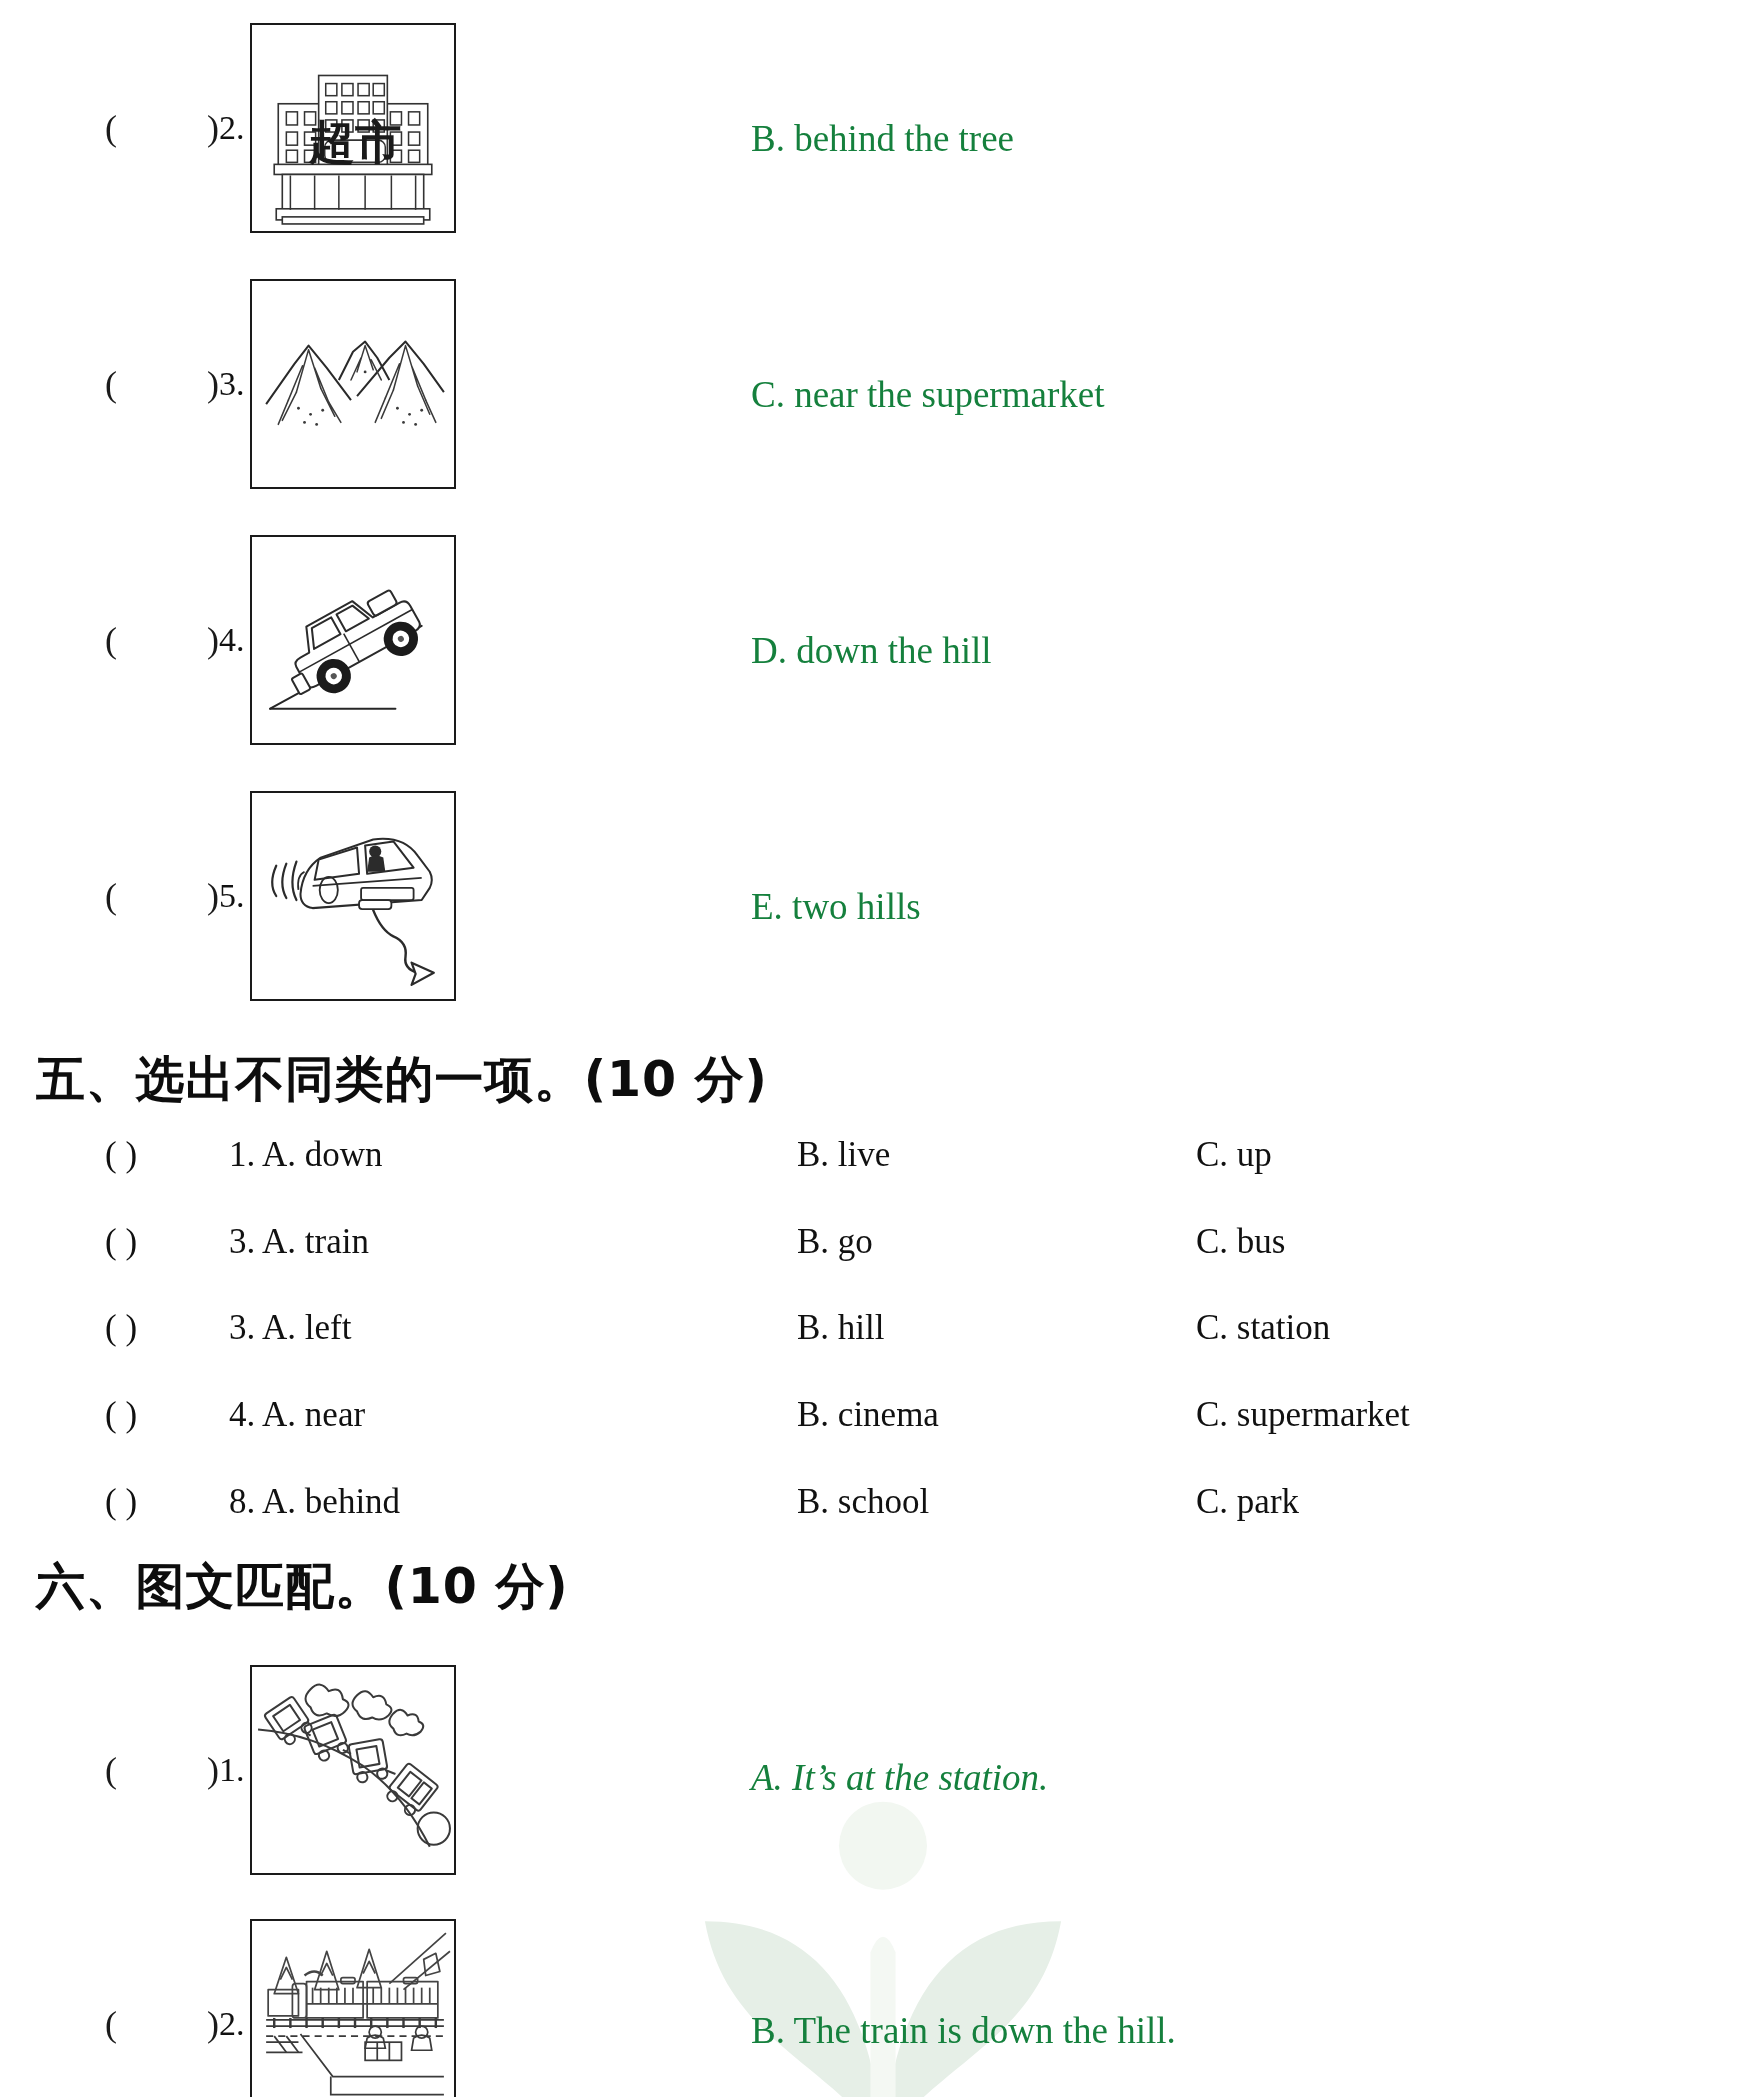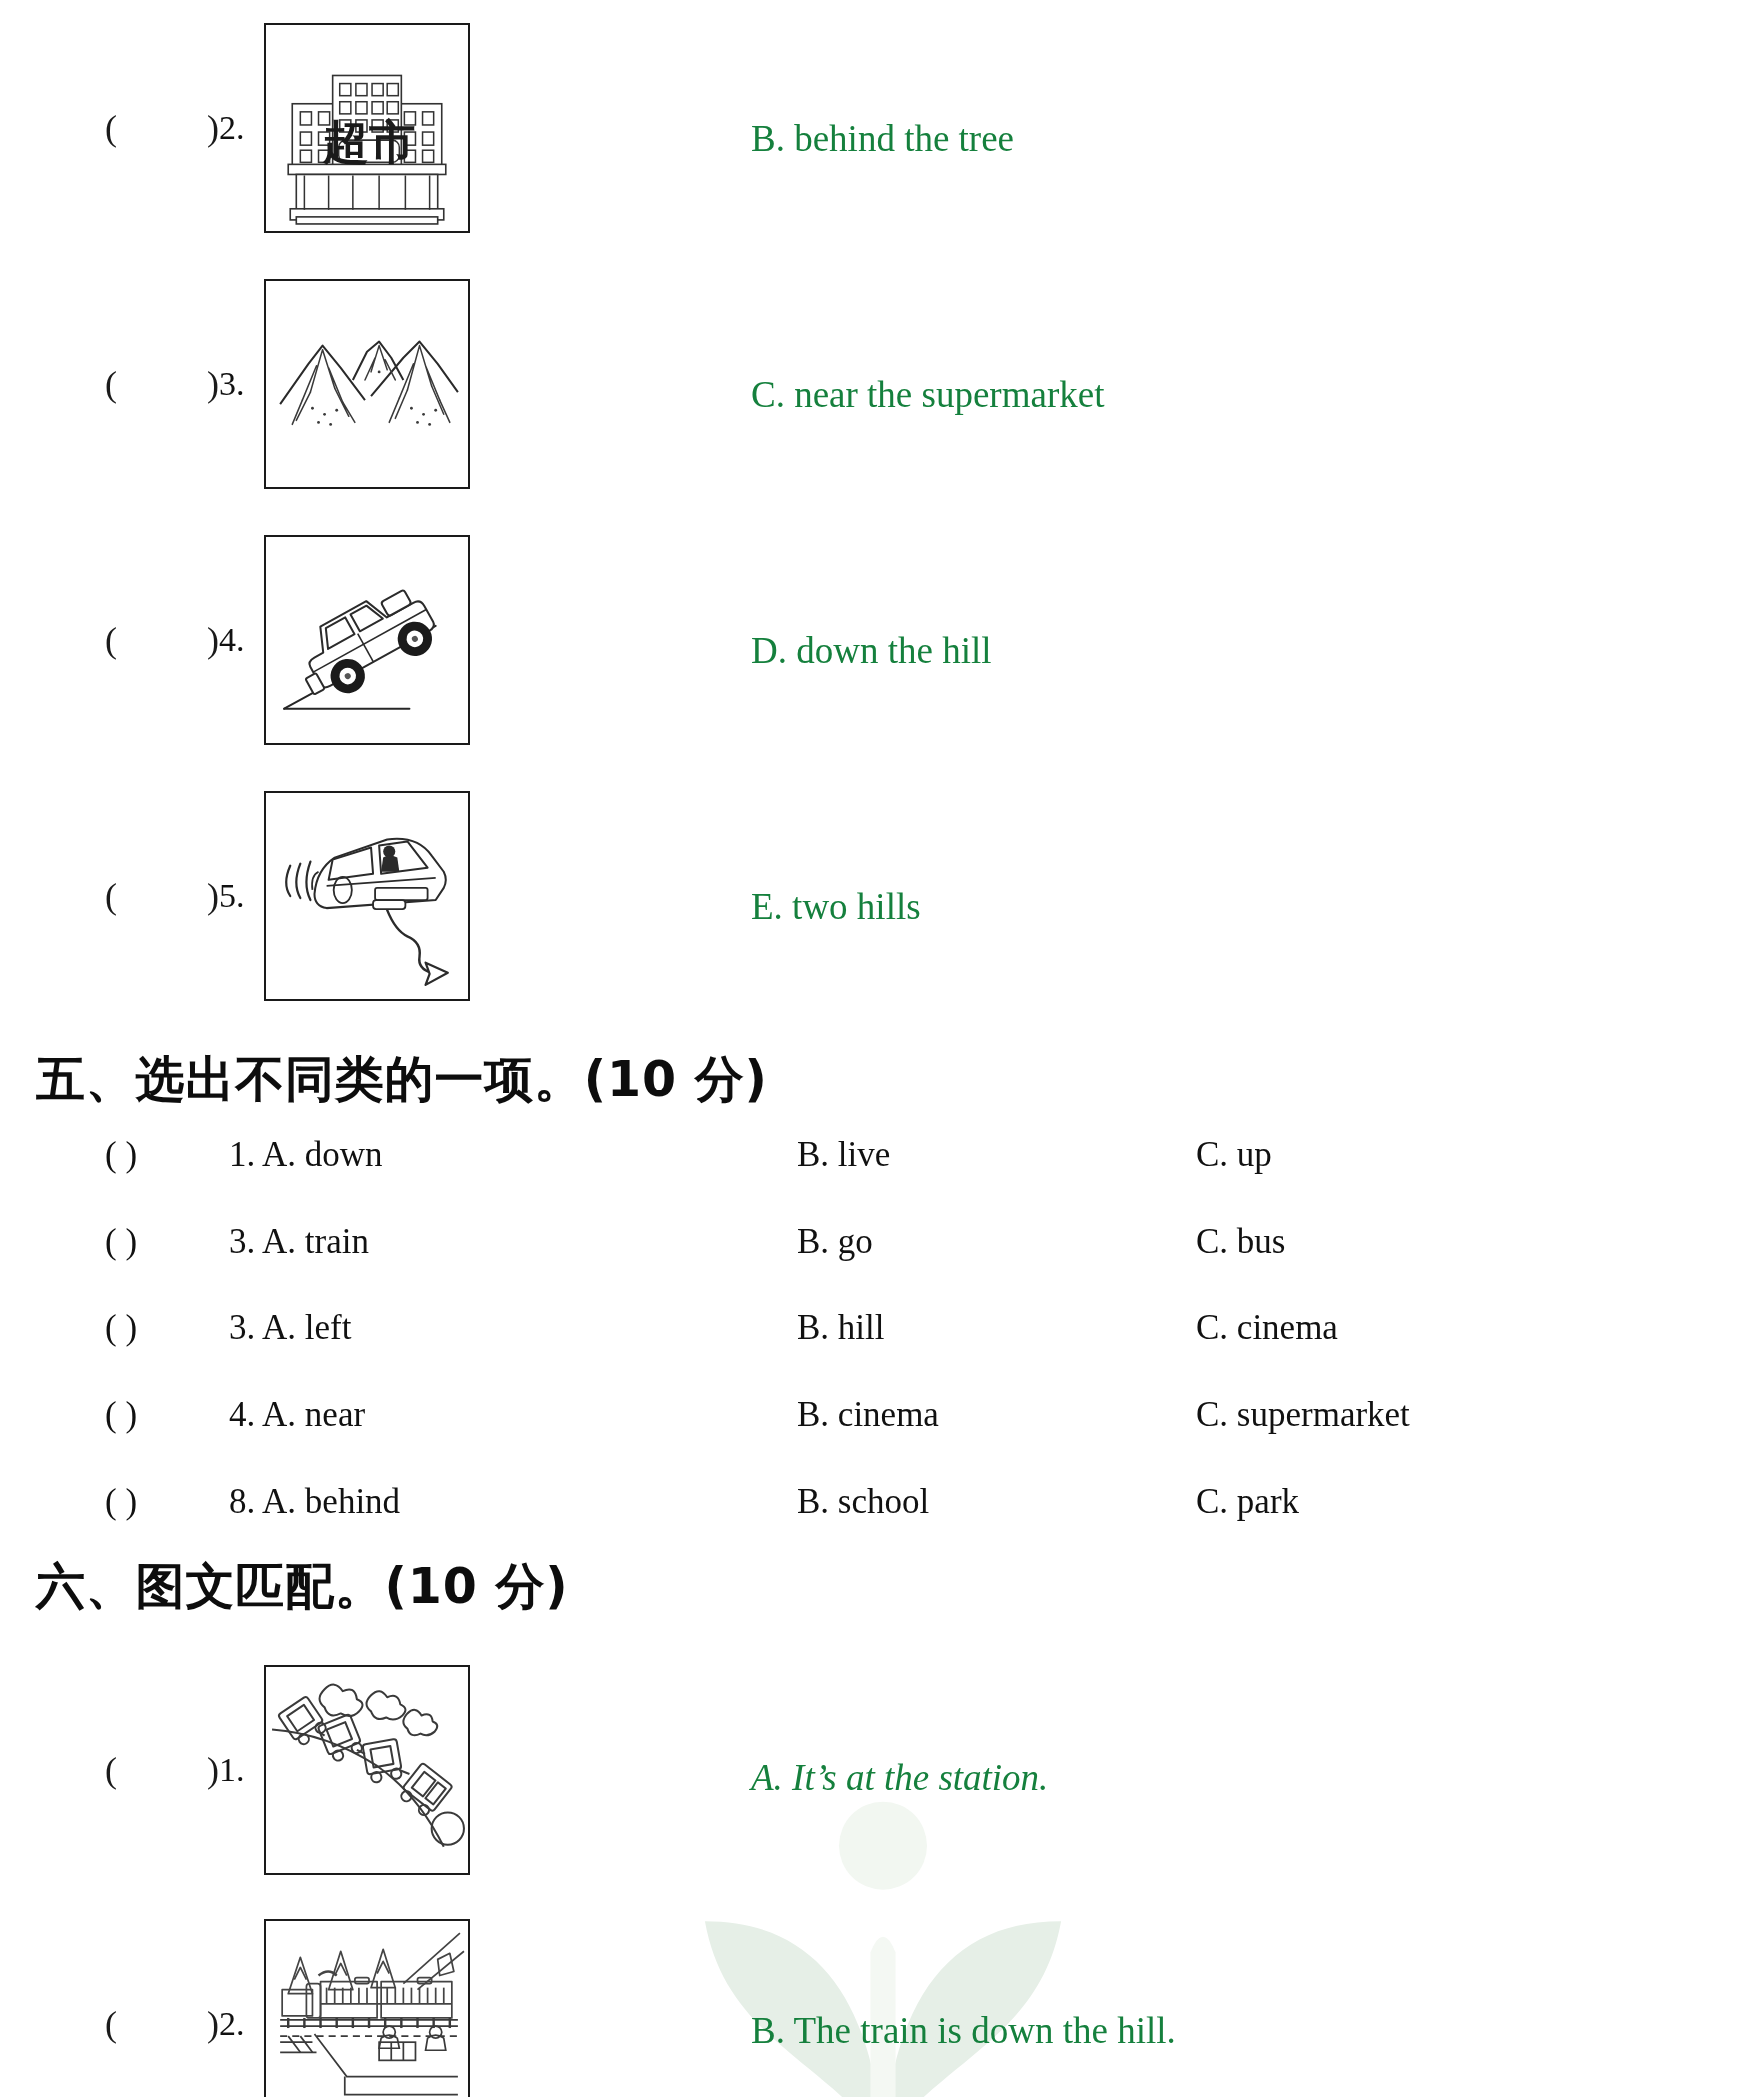--- a/index.html
+++ b/index.html
@@ -40,21 +40,21 @@
   }
   .qnum {
     font-size:34px;
     margin-left:0px;
     white-space:pre;
   }
   .picbox {
     width:206px; height:210px;
     border:2.9px solid #1a1a1a;
     background:#ffffff;
-    margin-left:20px;
+    margin-left:6px;
     box-sizing:border-box;
     position:relative;
     overflow:hidden;
   }
   .picbox svg { display:block; width:100%; height:100%; }
 
   .optext {
     position:absolute;
     font-size:37px;
     white-space:nowrap;
@@ -279,21 +279,21 @@
     <div class="choice-row" style="top:1222px;">
       <span class="c-paren">(          )</span>
       <span class="c-a">3. A. train</span>
       <span class="c-b">B. go</span>
       <span class="c-c">C. bus</span>
     </div>
     <div class="choice-row" style="top:1308px;">
       <span class="c-paren">(          )</span>
       <span class="c-a">3. A. left</span>
       <span class="c-b">B. hill</span>
-      <span class="c-c">C. cinema</span>
+      <span class="c-c">C. station</span>
     </div>
     <div class="choice-row" style="top:1395px;">
       <span class="c-paren">(          )</span>
       <span class="c-a">4. A. near</span>
       <span class="c-b">B. cinema</span>
       <span class="c-c">C. supermarket</span>
     </div>
     <div class="choice-row" style="top:1482px;">
       <span class="c-paren">(          )</span>
       <span class="c-a">8. A. behind</span>

